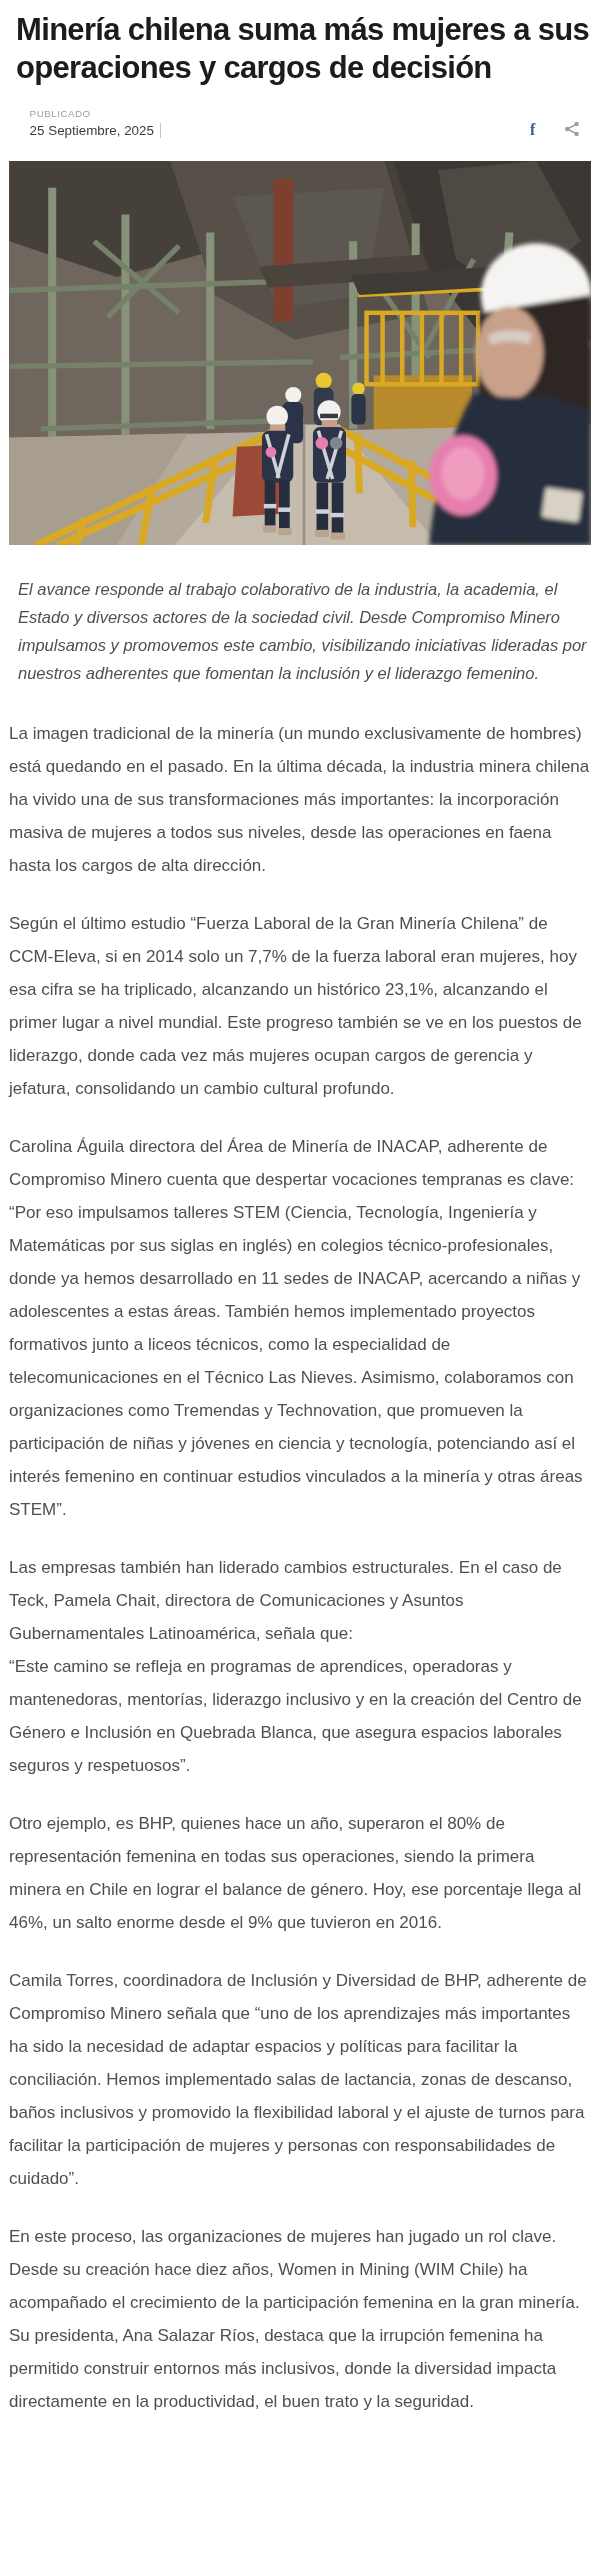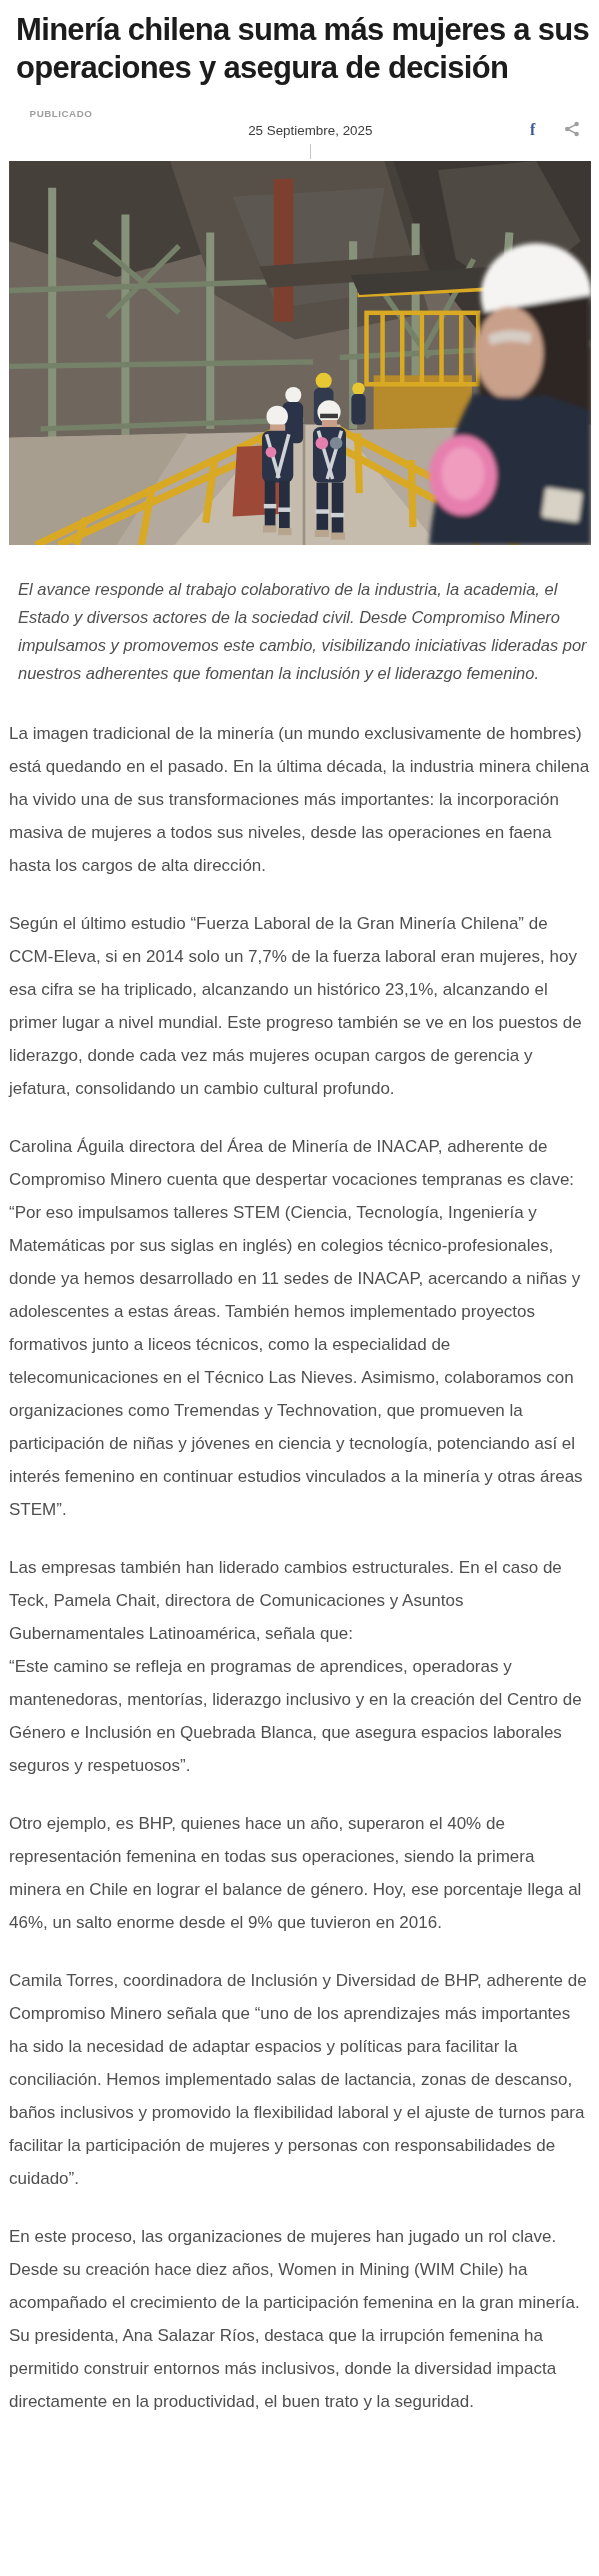--- a/index.html
+++ b/index.html
@@ -30,33 +30,32 @@
     font-family: "Liberation Sans", sans-serif;
   }
   
   .meta-row {
     margin: 21.4px 0 0 20.6px;
     position: relative;
     height: 39px;
   }
   .published-label {
     font-size: 9.8px;
-    font-weight: 700;
+    font-weight: 400;
     letter-spacing: 0.5px;
     color: #9e9e9e;
     text-transform: uppercase;
   }
   .published-date {
     margin-top: 3.6px;
     font-size: 13.4px;
     color: #3d3d3d;
     display: flex;
     align-items: center;
     gap: 6.3px;
-    flex-direction: column;
   }
   .meta-divider {
     display: inline-block;
     width: 0.9px;
     height: 15px;
     background: #c4c4c4;
   }
   .share-box {
     position: absolute;
     right: 10.7px;
@@ -99,21 +98,21 @@
     margin-bottom: 30px;
   }
   .seg-italic { }
   .seg-normal { font-style: normal; }
 </style>
 </head>
 <body>
 
 <div class="page">
 
-  <h1 class="article-title">Minería chilena suma más mujeres a sus operaciones y asegura de decisión</h1>
+  <h1 class="article-title">Minería chilena suma más mujeres a sus operaciones y cargos de decisión</h1>
 
   <div class="meta-row">
     <div class="published-label">PUBLICADO</div>
     <div class="published-date">
       <span>25 Septiembre, 2025</span>
       <span class="meta-divider"></span>
     </div>
 
     <div class="share-box">
       <span class="fb-btn">f</span>
@@ -278,19 +277,19 @@
       </g>
     </svg>
   </figure>
 
   <div class="article-body">
       <p class="para lead"><span class="seg-italic">El avance responde al trabajo colaborativo de la industria, la academia, el Estado y diversos actores de la sociedad civil. Desde Compromiso Minero impulsamos y promovemos este cambio, visibilizando iniciativas lideradas por nuestros adherentes que fomentan la inclusión y el liderazgo femenino.</span></p>
       <p class="para"><span class="seg-normal">La imagen tradicional de la minería (un mundo exclusivamente de hombres) está quedando en el pasado. En la última década, la industria minera chilena ha vivido una de sus transformaciones más importantes: la incorporación masiva de mujeres a todos sus niveles, desde las operaciones en faena hasta los cargos de alta dirección.</span></p>
       <p class="para"><span class="seg-normal">Según el último estudio “Fuerza Laboral de la Gran Minería Chilena” de CCM-Eleva, si en 2014 solo un 7,7% de la fuerza laboral eran mujeres, hoy esa cifra se ha triplicado, alcanzando un histórico 23,1%, alcanzando el primer lugar a nivel mundial. Este progreso también se ve en los puestos de liderazgo, donde cada vez más mujeres ocupan cargos de gerencia y jefatura, consolidando un cambio cultural profundo.</span></p>
       <p class="para"><span class="seg-normal">Carolina Águila directora del Área de Minería de INACAP, adherente de Compromiso Minero cuenta que despertar vocaciones tempranas es clave: “Por eso impulsamos talleres STEM (Ciencia, Tecnología, Ingeniería y Matemáticas por sus siglas en inglés) en colegios técnico-profesionales, donde ya hemos desarrollado en 11 sedes de INACAP, acercando a niñas y adolescentes a estas áreas. También hemos implementado proyectos formativos junto a liceos técnicos, como la especialidad de telecomunicaciones en el Técnico Las Nieves. Asimismo, colaboramos con organizaciones como Tremendas y Technovation, que promueven la participación de niñas y jóvenes en ciencia y tecnología, potenciando así el interés femenino en continuar estudios vinculados a la minería y otras áreas STEM”.</span></p>
       <p class="para"><span class="seg-normal">Las empresas también han liderado cambios estructurales. En el caso de Teck, Pamela Chait, directora de Comunicaciones y Asuntos Gubernamentales Latinoamérica, señala que:</span><br><span class="seg-italic">“Este camino se refleja en programas de aprendices, operadoras y mantenedoras, mentorías, liderazgo inclusivo y en la creación del Centro de Género e Inclusión en Quebrada Blanca, que asegura espacios laborales seguros y respetuosos”.</span></p>
-      <p class="para"><span class="seg-normal">Otro ejemplo, es BHP, quienes hace un año, superaron el 40% de representación femenina en todas sus operaciones, siendo la primera minera en Chile en lograr el balance de género. Hoy, ese porcentaje llega al 46%, un salto enorme desde el 9% que tuvieron en 2016.</span></p>
+      <p class="para"><span class="seg-normal">Otro ejemplo, es BHP, quienes hace un año, superaron el 80% de representación femenina en todas sus operaciones, siendo la primera minera en Chile en lograr el balance de género. Hoy, ese porcentaje llega al 46%, un salto enorme desde el 9% que tuvieron en 2016.</span></p>
       <p class="para"><span class="seg-normal">Camila Torres, coordinadora de Inclusión y Diversidad de BHP, adherente de Compromiso Minero señala que </span><span class="seg-italic">“uno de los aprendizajes más importantes ha sido la necesidad de adaptar espacios y políticas para facilitar la conciliación. Hemos implementado salas de lactancia, zonas de descanso, baños inclusivos y promovido la flexibilidad laboral y el ajuste de turnos para facilitar la participación de mujeres y personas con responsabilidades de cuidado”.</span></p>
       <p class="para"><span class="seg-normal">En este proceso, las organizaciones de mujeres han jugado un rol clave. Desde su creación hace diez años, Women in Mining (WIM Chile) ha acompañado el crecimiento de la participación femenina en la gran minería. Su presidenta, Ana Salazar Ríos, destaca que la irrupción femenina ha permitido construir entornos más inclusivos, donde la diversidad impacta directamente en la productividad, el buen trato y la seguridad. </span></p>
     </div>
 
 </div>
 
 
 </body></html>

